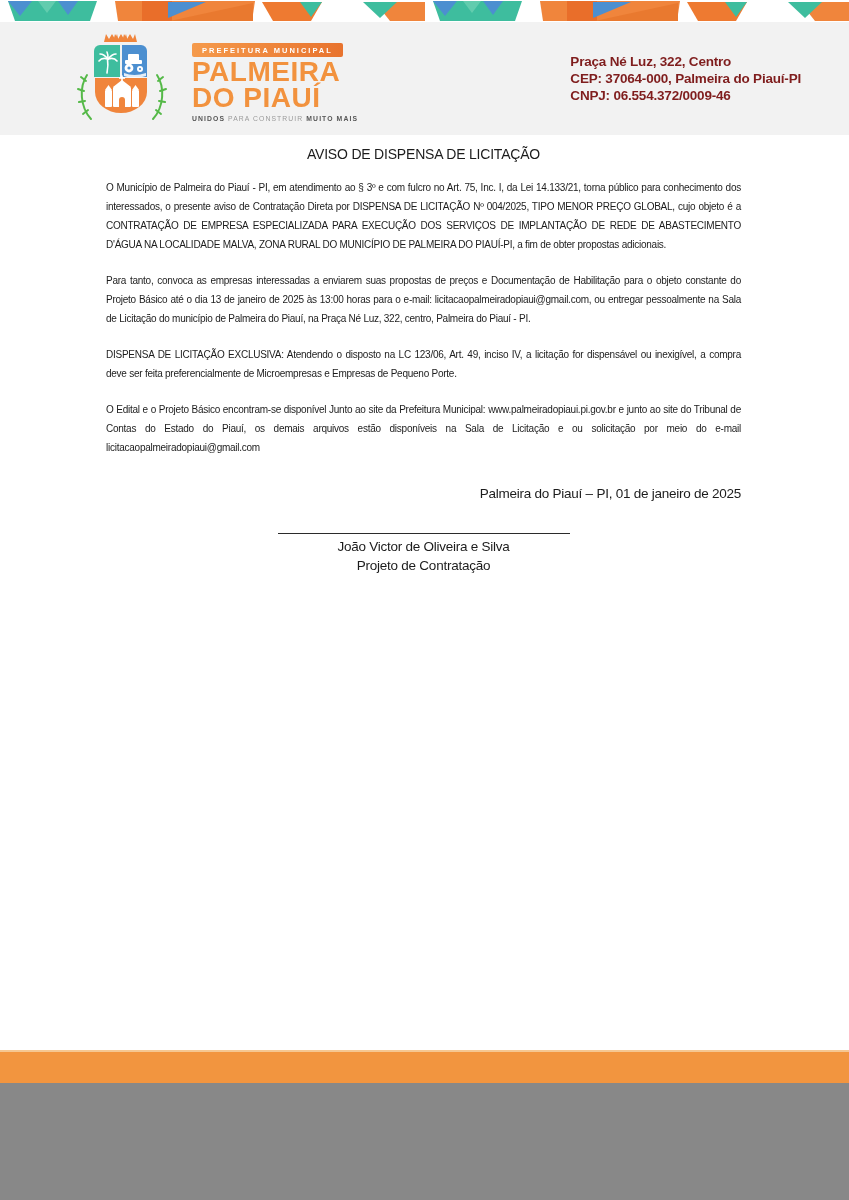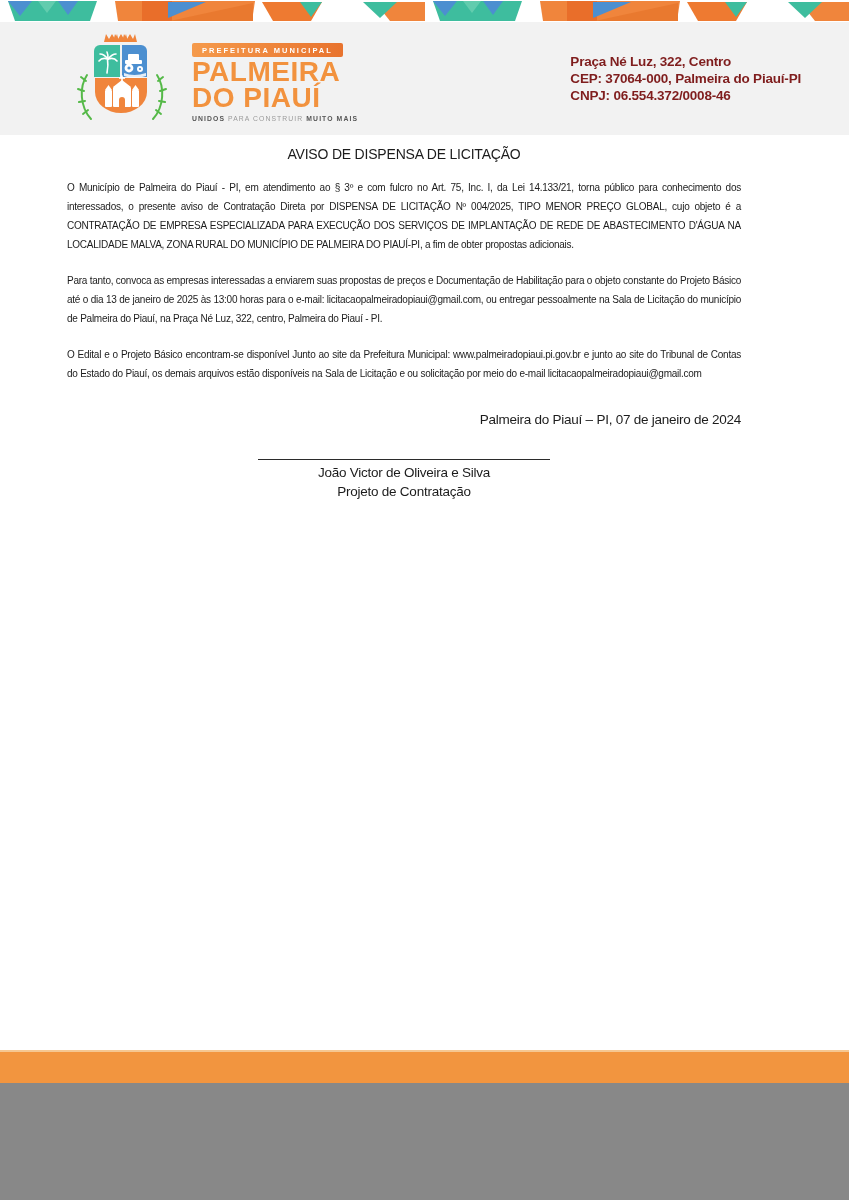--- a/index.html
+++ b/index.html
@@ -27,21 +27,21 @@
     color:#F2923E; font-weight:bold; font-size:28px; line-height:0.92;
     letter-spacing:0.5px;
   }
   .tagline{ margin-top:5px; font-size:6.8px; letter-spacing:1.1px; color:#9a9a9a; }
   .tagline b{ color:#555; }
   .contact{
     margin-left:auto; color:#7f1d1d; font-weight:bold;
     font-size:13.5px; line-height:17px; letter-spacing:-0.2px;
   }
   
-  .content{ padding:11px 108px 0 67px; color:#1c1c1c; }
+  .content{ padding:11px 108px 0 106px; color:#1c1c1c; }
   .doc-title{
     text-align:center; font-size:14px; font-weight:normal;
     letter-spacing:-0.2px; margin-bottom:16px;
   }
   .para{
     text-align:justify; font-size:10px; line-height:19px;
     letter-spacing:-0.25px; margin-bottom:17px;
   }
   .date-line{
     text-align:right; font-size:13.5px; letter-spacing:-0.25px;
@@ -158,32 +158,33 @@
     <div class="wordmark">
       <div class="badge">PREFEITURA MUNICIPAL</div>
       <div class="city">PALMEIRA</div>
       <div class="city">DO PIAUÍ</div>
       <div class="tagline"><b>UNIDOS</b><span> PARA CONSTRUIR </span><b>MUITO MAIS</b></div>
     </div>
 
     <div class="contact">
       <div>Praça Né Luz, 322, Centro</div>
       <div>CEP: 37064-000, Palmeira do Piauí-PI</div>
-      <div>CNPJ: 06.554.372/0008-46</div>
+      <div>CNPJ: 06.554.372/0009-46</div>
     </div>
   </div>
 
   <div class="content">
     <h1 class="doc-title">AVISO DE DISPENSA DE LICITAÇÃO</h1>
 
     <p class="para">O Município de Palmeira do Piauí - PI, em atendimento ao § 3º e com fulcro no Art. 75, Inc. I, da Lei 14.133/21, torna público para conhecimento dos interessados, o presente aviso de Contratação Direta por DISPENSA DE LICITAÇÃO Nº 004/2025, TIPO MENOR PREÇO GLOBAL, cujo objeto é a CONTRATAÇÃO DE EMPRESA ESPECIALIZADA PARA EXECUÇÃO DOS SERVIÇOS DE IMPLANTAÇÃO DE REDE DE ABASTECIMENTO D'ÁGUA NA LOCALIDADE MALVA, ZONA RURAL DO MUNICÍPIO DE PALMEIRA DO PIAUÍ-PI, a fim de obter propostas adicionais.</p>
     <p class="para">Para tanto, convoca as empresas interessadas a enviarem suas propostas de preços e Documentação de Habilitação para o objeto constante do Projeto Básico até o dia 13 de janeiro de 2025 às 13:00 horas para o e-mail: licitacaopalmeiradopiaui@gmail.com, ou entregar pessoalmente na Sala de Licitação do município de Palmeira do Piauí, na Praça Né Luz, 322, centro, Palmeira do Piauí - PI.</p>
+    <p class="para">DISPENSA DE LICITAÇÃO EXCLUSIVA: Atendendo o disposto na LC 123/06, Art. 49, inciso IV, a licitação for dispensável ou inexigível, a compra deve ser feita preferencialmente de Microempresas e Empresas de Pequeno Porte.</p>
     <p class="para">O Edital e o Projeto Básico encontram-se disponível Junto ao site da Prefeitura Municipal: www.palmeiradopiaui.pi.gov.br e junto ao site do Tribunal de Contas do Estado do Piauí, os demais arquivos estão disponíveis na Sala de Licitação e ou solicitação por meio do e-mail licitacaopalmeiradopiaui@gmail.com</p>
 
-    <div class="date-line">Palmeira do Piauí – PI, 07 de janeiro de 2024</div>
+    <div class="date-line">Palmeira do Piauí – PI, 01 de janeiro de 2025</div>
 
     <div class="sig-block">
       <div class="sig-line"></div>
       <div class="sig-name">João Victor de Oliveira e Silva</div>
       <div class="sig-role">Projeto de Contratação</div>
     </div>
   </div>
 
   <div class="footer"></div>
 </div>

